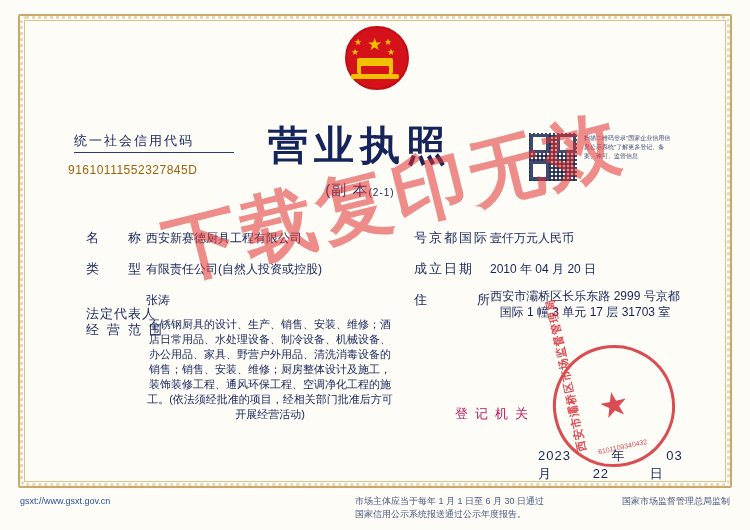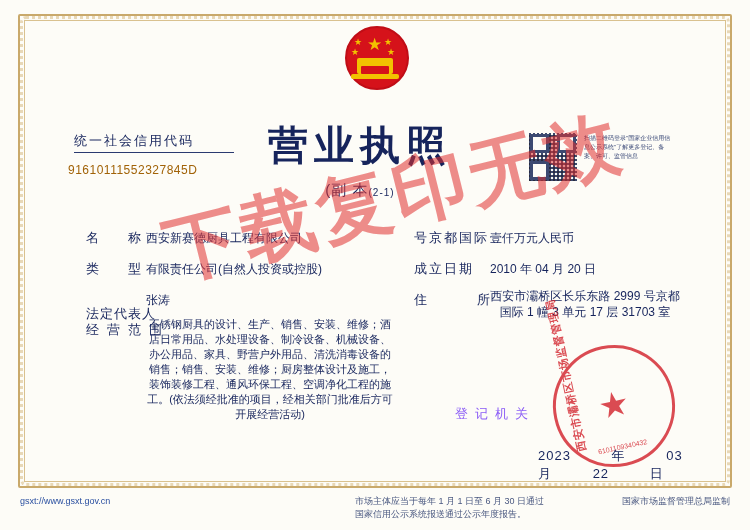--- a/index.html
+++ b/index.html
@@ -212,21 +212,21 @@
   .v-estab   { left: 490px; top: 261px; }
   .l-addr    { left: 414px; top: 291px; }
   .v-addr    { left: 490px; top: 288px; width: 190px; line-height: 16px; }
 
   
   .l-authority {
     position: absolute;
     left: 455px; top: 405px;
     font-size: 13px;
     letter-spacing: 7px;
-    color: #8b5cf6;
+    color: #be185d;
   }
   
   .seal {
     position: absolute;
     left: 553px; top: 345px;
     width: 116px; height: 116px;
     border-radius: 50%;
     border: 3px solid #d2202a;
     opacity: .8;
     transform: rotate(-12deg);

